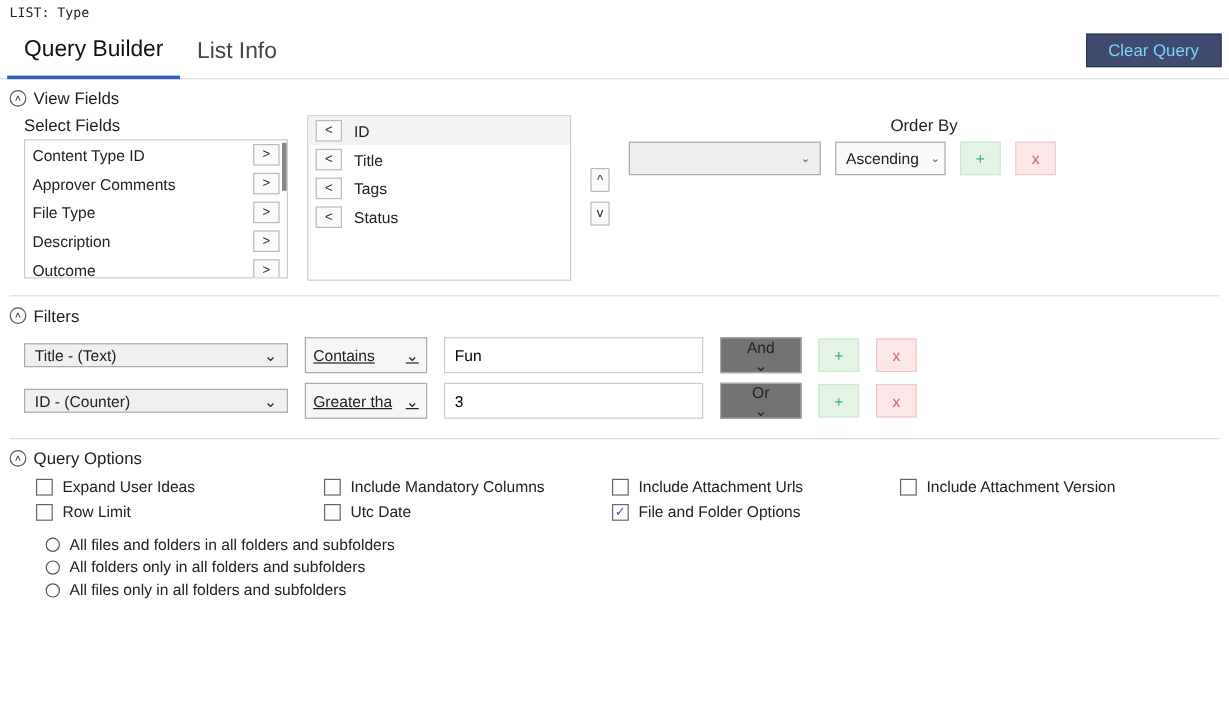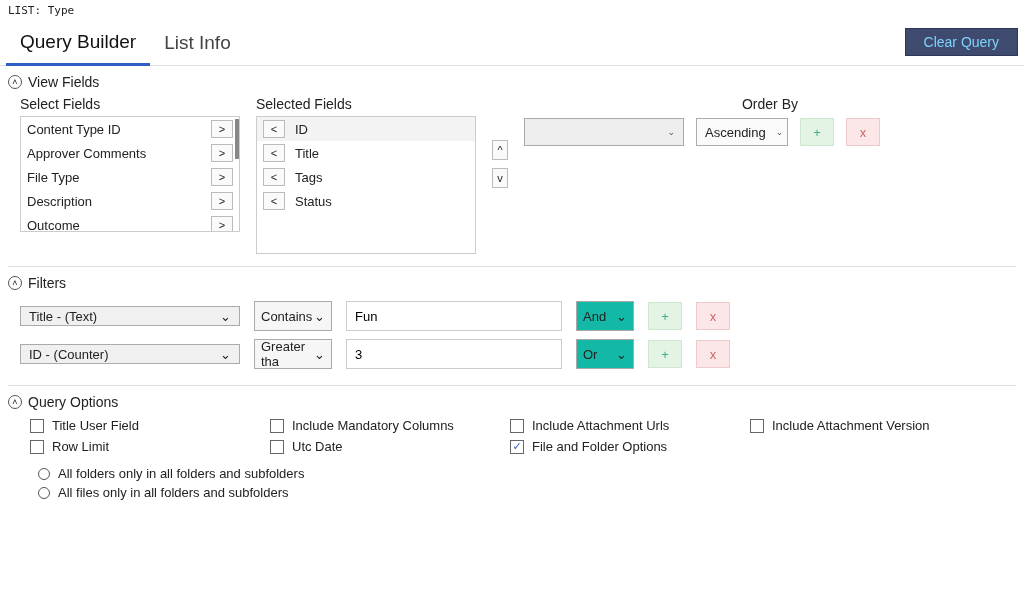--- a/index.html
+++ b/index.html
@@ -28,23 +28,23 @@
   .orderby-head { font-size:14px; margin-bottom:6px;text-align:center;}
   .orderby-row { display:flex; gap:12px; align-items:center;}
   .dd { height:28px; border:1px solid #aaa; background:#eee; display:inline-flex; align-items:center; justify-content:space-between; padding:0 8px; font-size:13px; cursor:pointer;}
   .dd.empty { width:160px; }
   .dd .caret { font-size:9px; color:#555; margin-left:10px;}
   .plus-btn { width:34px; height:28px; background:#e4f4e4; border:1px solid #cde6cd; color:#4a8; display:inline-flex; align-items:center; justify-content:center; cursor:pointer;}
   .x-btn   { width:34px; height:28px; background:#fbe7e7; border:1px solid #efcaca; color:#c66; display:inline-flex; align-items:center; justify-content:center; cursor:pointer;}
   .filters-divider { border-top:1px solid #ddd; margin: 6px 8px 0 8px;}
   .filter-row { display:flex; gap:14px; align-items:center; padding:4px 0 4px 12px;}
   .filter-field { width:220px; height:20px; border:1px solid #aaa; background:#f0f0f0; display:flex; align-items:center; justify-content:space-between; padding:0 8px; cursor:pointer;}
-  .filter-op { width:78px; height:30px; border:1px solid #aaa; background:#f6f6f6; display:flex; align-items:center; justify-content:space-between; padding:1px 6px; cursor:pointer; font-size:13px;}
+  .filter-op { width:102px; height:30px; border:1px solid #aaa; background:#f6f6f6; display:flex; align-items:center; justify-content:space-between; padding:1px 6px; cursor:pointer; font-size:13px;text-decoration:underline;}
   .filter-value { width:216px; height:30px; border:1px solid #ccc; padding:0 8px; font-size:13px;}
-  .filter-conj { width:58px; height:30px; border:1px solid #aaa; background:#14b8a6; display:flex; align-items:center; justify-content:space-between; padding:0 6px; cursor:pointer;}
+  .filter-conj { width:68px; height:30px; border:1px solid #aaa; background:#737373; display:flex; align-items:center; justify-content:space-between; padding:0 6px; cursor:pointer;flex-direction:column;}
   .qopts-grid { display:grid; grid-template-columns: 230px 230px 230px 230px; gap:6px 10px; padding-left:22px; padding-top:2px;}
   .chk-row { display:flex; align-items:center; gap:8px; font-size:13px;}
   .chk { width:14px; height:14px; border:1px solid #666; background:#fff; display:inline-flex; align-items:center; justify-content:center; font-size:11px; color:#2f5ec4; cursor:pointer;}
   .chk.checked::after{ content:"✓"; }
   .radio-block { padding:12px 0 0 30px; display:flex; gap:18px; font-size:13px;}
   .radio-col { display:flex; flex-direction:column; gap:4px;}
   .radio-row { display:flex; align-items:center; gap:8px;}
   .radio { width:12px; height:12px; border:1px solid #555; border-radius:50%; cursor:pointer;}
 </style>
 </head>
@@ -93,21 +93,20 @@
             <span class="arrow-btn">&gt;</span>
           </div>
         <div class="field-row">
             <span>IdeaBox</span>
             <span class="arrow-btn">&gt;</span>
           </div>
       </div>
     </div>
 
     <div class="selected-col">
-      <div class="col-label">Selected Fields</div>
       <div class="selected-list">
         <div class="sel-row first">
             <span class="arrow-btn">&lt;</span>
             <span>ID</span>
           </div>
         <div class="sel-row">
             <span class="arrow-btn">&lt;</span>
             <span>Title</span>
           </div>
         <div class="sel-row">
@@ -190,21 +189,21 @@
 <div class="filters-divider"></div>
 
 <div class="section">
   <div class="section-header">
     <span class="collapse-icon">˄</span>
     <span>Query Options</span>
   </div>
   <div class="qopts-grid">
     <div class="chk-row">
         <span class="chk"></span>
-        <span>Title User Field</span>
+        <span>Expand User Ideas</span>
       </div>
     <div class="chk-row">
         <span class="chk"></span>
         <span>Include Mandatory Columns</span>
       </div>
     <div class="chk-row">
         <span class="chk"></span>
         <span>Include Attachment Urls</span>
       </div>
     <div class="chk-row">
@@ -220,20 +219,24 @@
         <span>Utc Date</span>
       </div>
     <div class="chk-row">
         <span class="chk checked"></span>
         <span>File and Folder Options</span>
       </div>
     <div></div>
   </div>
   <div class="radio-block">
     <div class="radio-col">
+      <div class="radio-row">
+          <span class="radio"></span>
+          <span>All files and folders in all folders and subfolders</span>
+        </div>
       <div class="radio-row">
           <span class="radio"></span>
           <span>All folders only in all folders and subfolders</span>
         </div>
       <div class="radio-row">
           <span class="radio"></span>
           <span>All files only in all folders and subfolders</span>
         </div>
     </div>
   </div>

